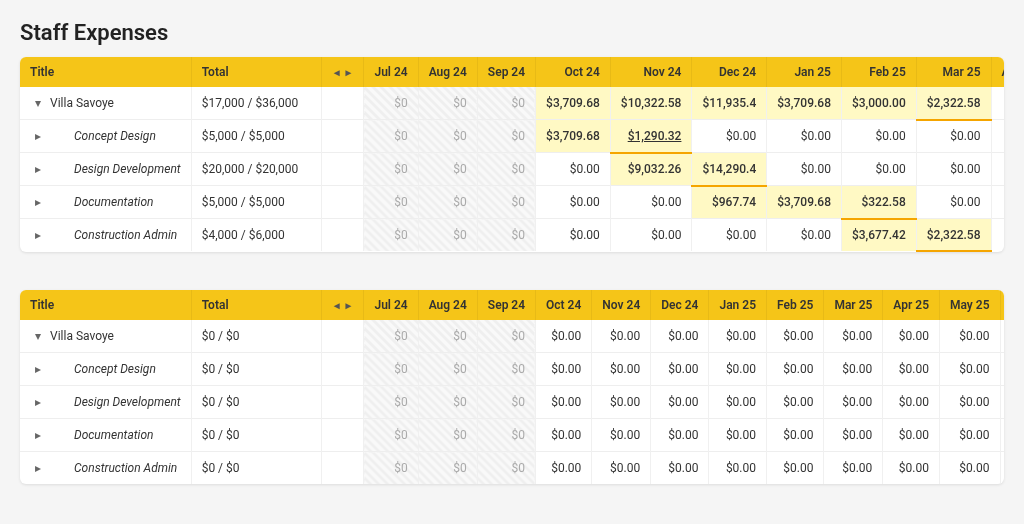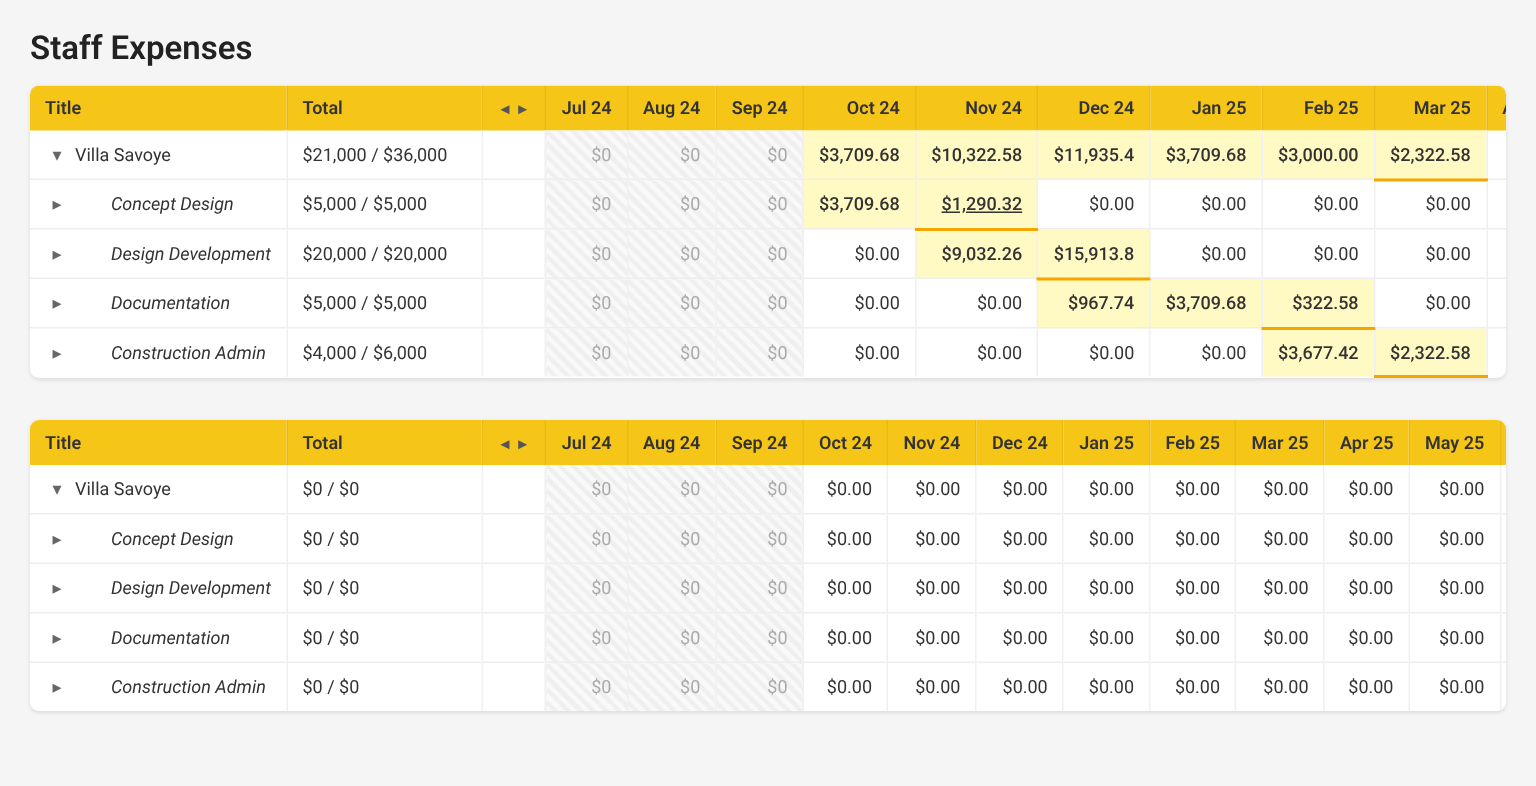--- a/index.html
+++ b/index.html
@@ -4,21 +4,21 @@
   <style>
     * { box-sizing: border-box; margin: 0; padding: 0; }
     body {
       font-family: -apple-system, BlinkMacSystemFont, 'Segoe UI', Roboto, sans-serif;
       background: #f5f5f5;
       padding: 20px;
       font-size: 13px;
       color: #333;
     }
     .section {
-      margin-bottom: 28px;
+      margin-bottom: 38px;
     }
     .section-title {
       font-size: 22px;
       font-weight: 600;
       margin-bottom: 12px;
       color: #222;
     }
     .table-container {
       background: #fff;
       border-radius: 6px;
@@ -142,21 +142,21 @@
           <th class="col-month">Jan 25</th>
           <th class="col-month">Feb 25</th>
           <th class="col-month">Mar 25</th>
           <th class="col-month">Apr 25</th>
 
         </tr>
       </thead>
       <tbody id="staff-tbody">
       <tr>
             <td class="col-title"><span class="expand-icon">▾</span><span>Villa Savoye</span></td>
-            <td class="col-total">$21,000 / $36,000</td>
+            <td class="col-total">$17,000 / $36,000</td>
             <td class="col-nav"></td>
             <td class="col-month hatched" style="text-align: right;">$0</td>
             <td class="col-month hatched" style="text-align: right;">$0</td>
             <td class="col-month hatched" style="text-align: right;">$0</td>
             <td class="col-month highlight-cell" style="text-align: right;">$3,709.68</td>
             <td class="col-month highlight-cell" style="text-align: right;">$10,322.58</td>
             <td class="col-month highlight-cell" style="text-align: right;">$11,935.4</td>
             <td class="col-month highlight-cell" style="text-align: right;">$3,709.68</td>
             <td class="col-month highlight-cell" style="text-align: right;">$3,000.00</td>
             <td class="col-month highlight-cell" style="text-align: right; border-bottom: 2px solid rgb(245, 165, 0);">$2,322.58</td>
@@ -179,21 +179,21 @@
           </tr>
           <tr>
             <td class="col-title"><span class="expand-icon">▸</span><span class="indent">Design Development</span></td>
             <td class="col-total">$20,000 / $20,000</td>
             <td class="col-nav"></td>
             <td class="col-month hatched" style="text-align: right;">$0</td>
             <td class="col-month hatched" style="text-align: right;">$0</td>
             <td class="col-month hatched" style="text-align: right;">$0</td>
             <td class="col-month" style="text-align: right;">$0.00</td>
             <td class="col-month highlight-cell" style="text-align: right;">$9,032.26</td>
-            <td class="col-month highlight-cell" style="text-align: right; border-bottom: 2px solid rgb(245, 165, 0);">$15,913.8</td>
+            <td class="col-month highlight-cell" style="text-align: right; border-bottom: 2px solid rgb(245, 165, 0);">$14,290.4</td>
             <td class="col-month" style="text-align: right;">$0.00</td>
             <td class="col-month" style="text-align: right;">$0.00</td>
             <td class="col-month" style="text-align: right;">$0.00</td>
             <td class="col-month" style="text-align: right;">$0.00</td>
           </tr>
           <tr>
             <td class="col-title"><span class="expand-icon">▸</span><span class="indent">Documentation</span></td>
             <td class="col-total">$5,000 / $5,000</td>
             <td class="col-nav"></td>
             <td class="col-month hatched" style="text-align: right;">$0</td>

